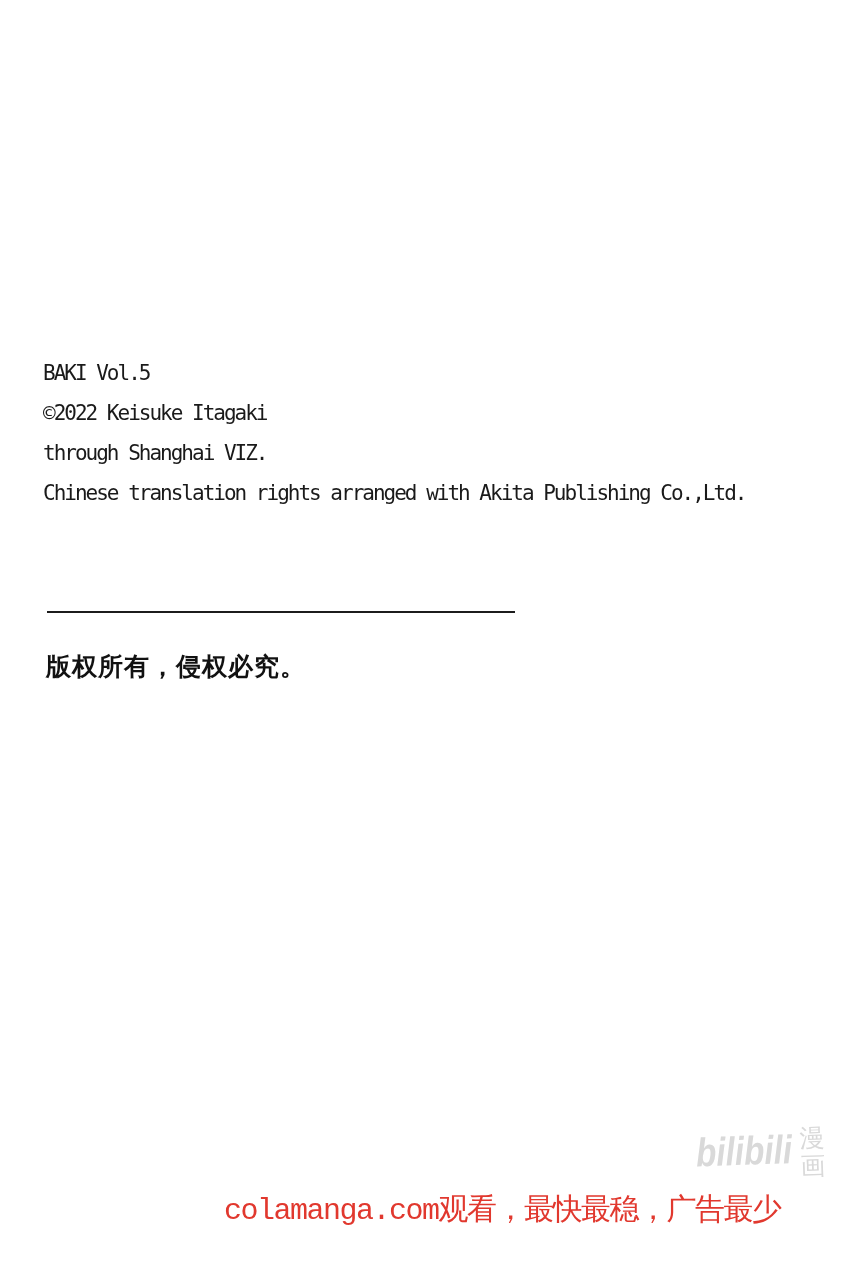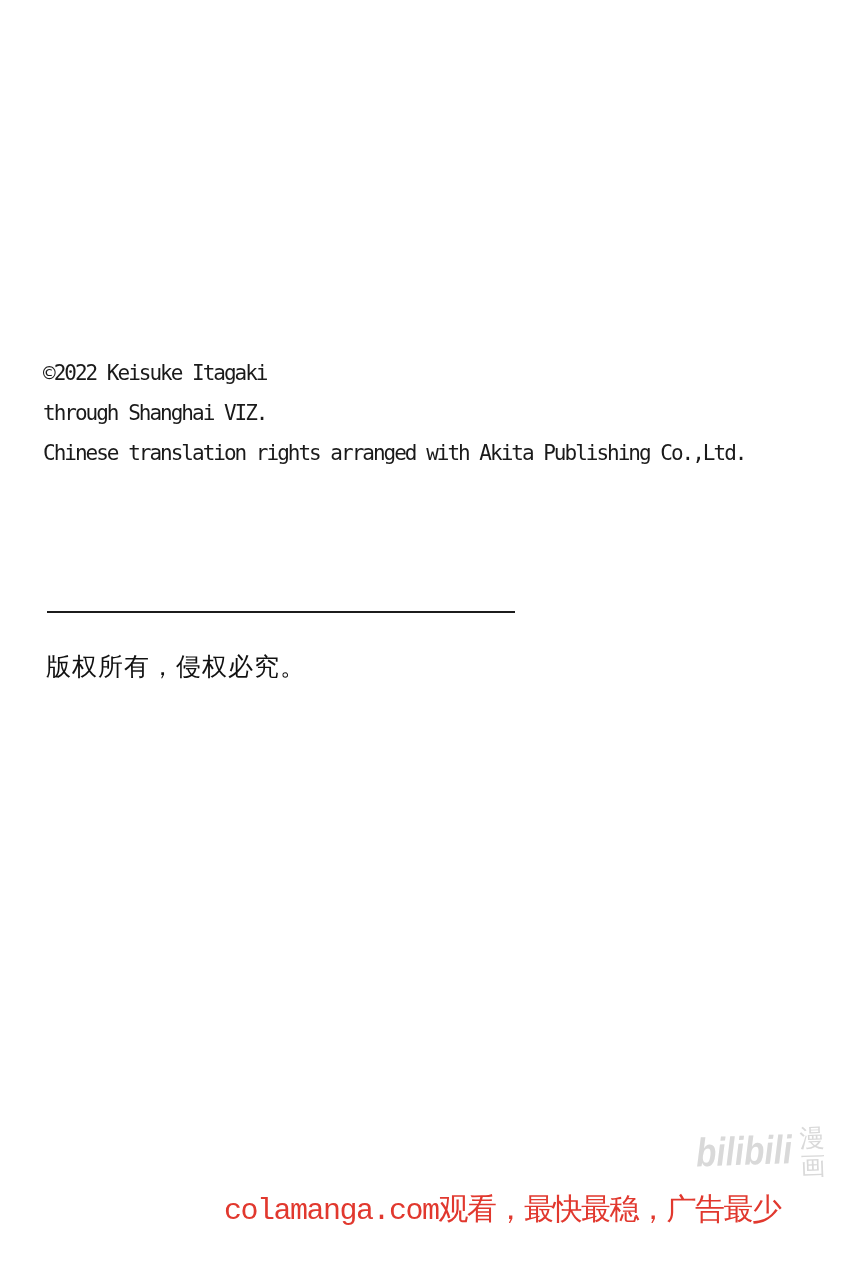--- a/index.html
+++ b/index.html
@@ -45,20 +45,21 @@
   }
   
   .rights-notice {
     position: absolute;
     left: 46px;
     top: 650px;
     font-size: 25px;
     letter-spacing: 1px;
     color: #111111;
     font-family: "Liberation Serif", "DejaVu Serif", serif;
+    font-weight: bold;
   }
   
   .watermark {
     position: absolute;
     left: 696px;
     top: 1122px;
     width: 142px;
     height: 60px;
     transform: rotate(-2deg);
   }
@@ -75,20 +76,21 @@
     white-space: pre;
     font-family: Liberation Mono, monospace;
   }
 </style>
 </head>
 <body>
 
 <div class="page">
 
   <div class="copyright-block">
+    <div class="copyright-line">BAKI Vol.5</div>
     <div class="copyright-line">©2022 Keisuke Itagaki</div>
     <div class="copyright-line">through Shanghai VIZ.</div>
     <div class="copyright-line">Chinese translation rights arranged with Akita Publishing Co.,Ltd.</div>
   </div>
 
   <div class="divider"></div>
 
   <div class="rights-notice">版权所有，侵权必究。</div>
 
   <div class="watermark" style="color: rgb(217, 217, 217);">

